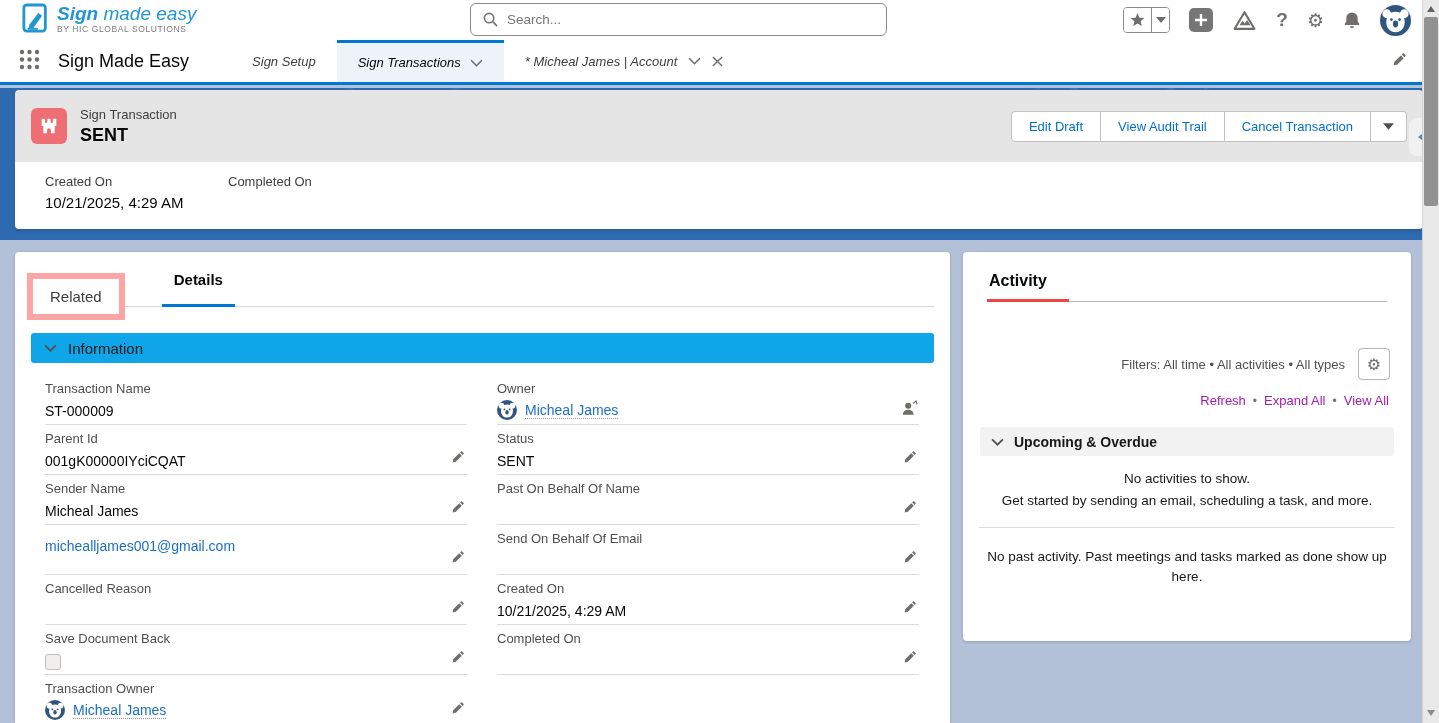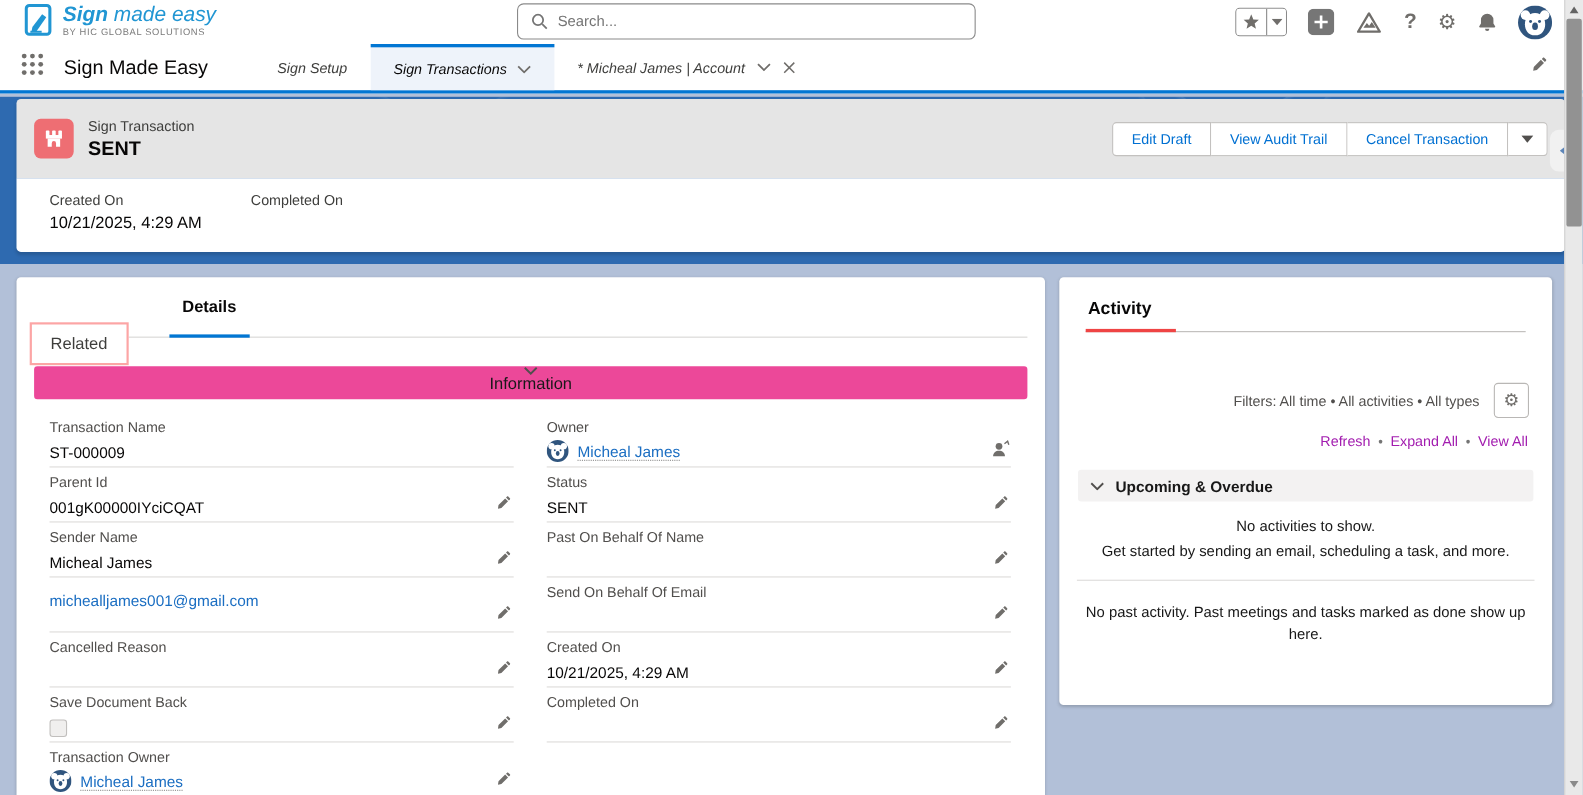--- a/index.html
+++ b/index.html
@@ -55,24 +55,24 @@
   .rec-bottom { background:#fff; border-radius:0 0 4px 4px; padding:12px 16px 18px 30px; display:flex; }
   .sum-field { width:183px; }
   .sum-label { font-size:13px; color:#3e3e3c; }
   .sum-value { font-size:15px; color:#080707; margin-top:5px; }
   .collapse-btn { position:absolute; right:3px; top:118px; width:27px; height:38px; background:rgba(255,255,255,.45); border-radius:8px; display:flex; align-items:center; justify-content:center; z-index:4; cursor:pointer; }
   .collapse-btn .tri { width:0; height:0; border-top:7px solid transparent; border-bottom:7px solid transparent; border-right:9px solid #5d85b8; }
 
   
   .detail-card { position:absolute; left:15px; top:252px; width:935px; height:471px; background:#fff; border-radius:4px 4px 0 0; box-shadow:0 1px 3px rgba(0,0,0,.18); overflow:hidden; z-index:2; }
   .dtabs { position:relative; height:55px; margin:0 16px; border-bottom:1px solid #d8d6d4; display:flex; align-items:center; }
-  .tab-related { position:relative; margin-left:-4px; border:2px solid #fca5a5; padding:9px 17px; font-size:15px; color:#3e3e3c; background:#fff; top:19px; cursor:pointer;margin-top:28px; }
+  .tab-related { position:relative; margin-left:-4px; border:6px solid #fca5a5; padding:9px 17px; font-size:15px; color:#3e3e3c; background:#fff; top:3px; cursor:pointer;margin-top:28px; }
   .tab-details { position:relative; margin-left:37px; padding:0 12px; font-size:15px; font-weight:bold; color:#080707; height:100%; display:flex; align-items:center; cursor:pointer; }
   .tab-details::after { content:""; position:absolute; left:0; right:0; bottom:-1px; height:3px; background:#0176d3; }
-  .sec-header { margin:26px 16px 0; height:30px; background:#ec4899; border-radius:3px; display:flex; align-items:center; padding:0 13px; font-size:15px; color:#181818; cursor:pointer;flex-direction:column; }
+  .sec-header { margin:26px 16px 0; height:30px; background:#0ea5e9; border-radius:3px; display:flex; align-items:center; gap:11px; padding:0 13px; font-size:15px; color:#181818; cursor:pointer; }
   .fgrid { display:flex; gap:30px; margin:12px 16px 0 30px; }
   .fcol { width:422px; }
   .frow { position:relative; height:50px; border-bottom:1px solid #dddbda; padding-top:6px; }
   .flabel { font-size:13px; color:#514f4d; }
   .fval { font-size:14px; color:#080707; margin-top:7px; white-space:nowrap; }
   .fval.link a { color:#1b6ec2; text-decoration:none; }
   .uval { display:flex; align-items:center; gap:8px; margin-top:4px; }
   .ulink { font-size:14px; color:#1b6ec2; text-decoration:none; border-bottom:1px dotted #9a9a9a; cursor:pointer; }
   .pencil-btn { position:absolute; right:2px; bottom:10px; cursor:pointer; line-height:0; }
   .chg-owner-btn { position:absolute; right:0; bottom:8px; cursor:pointer; line-height:0; }

